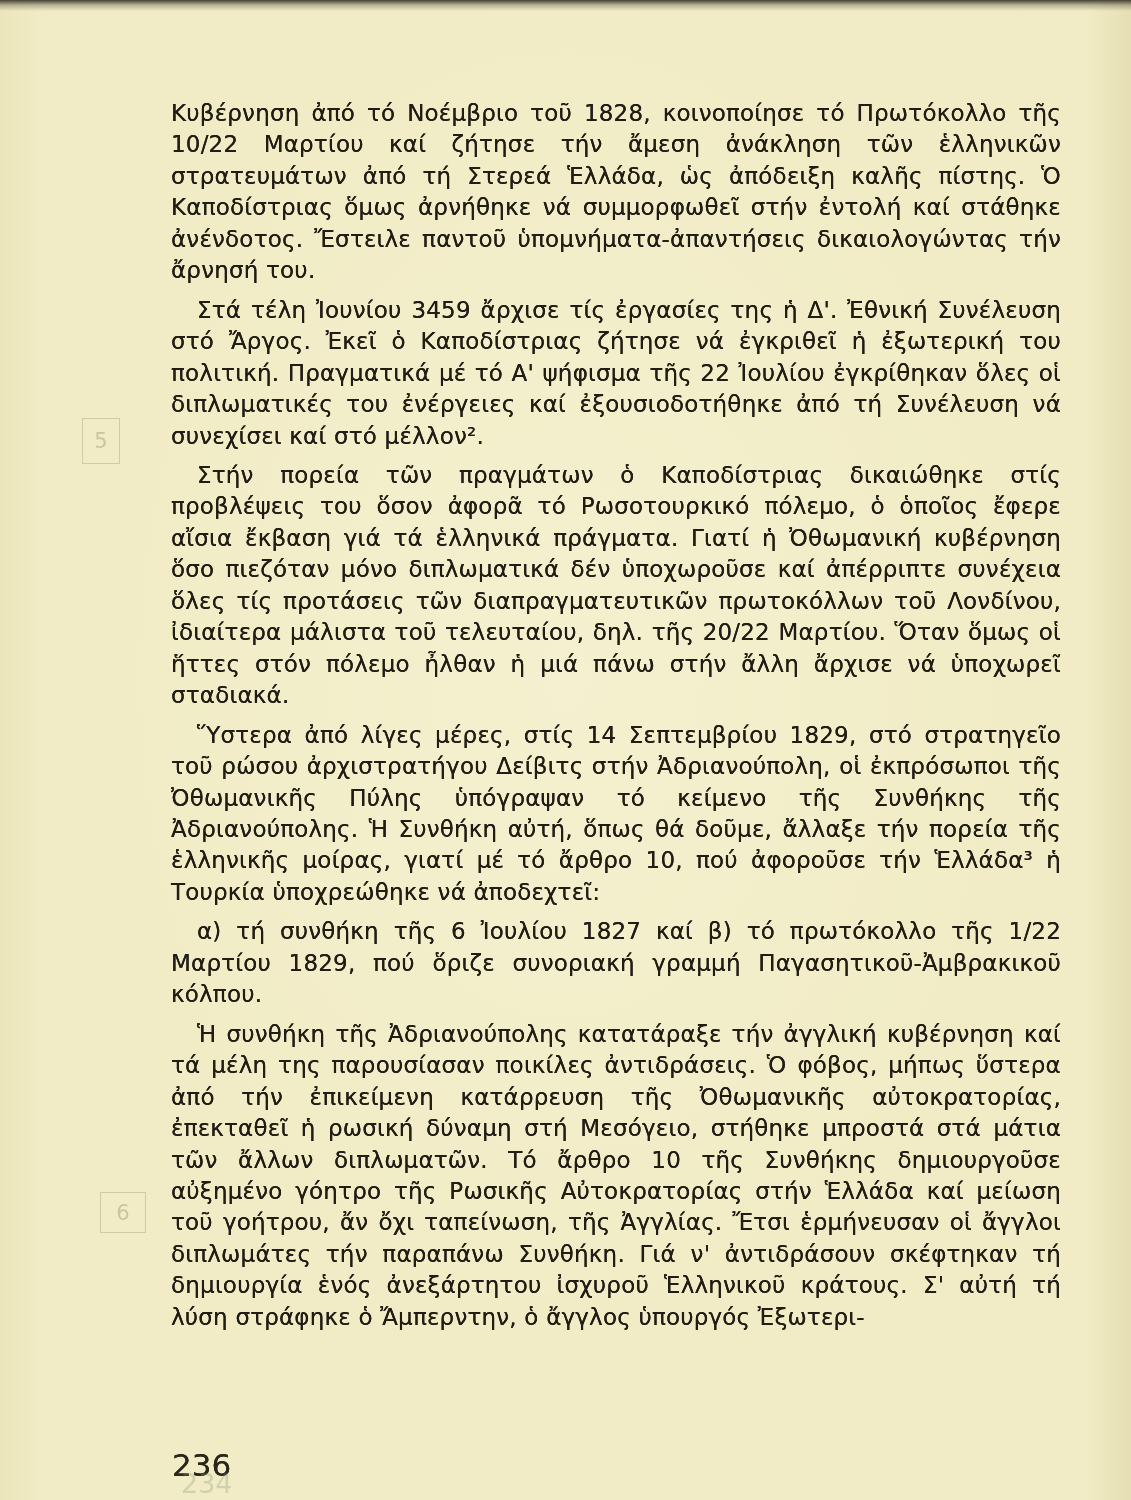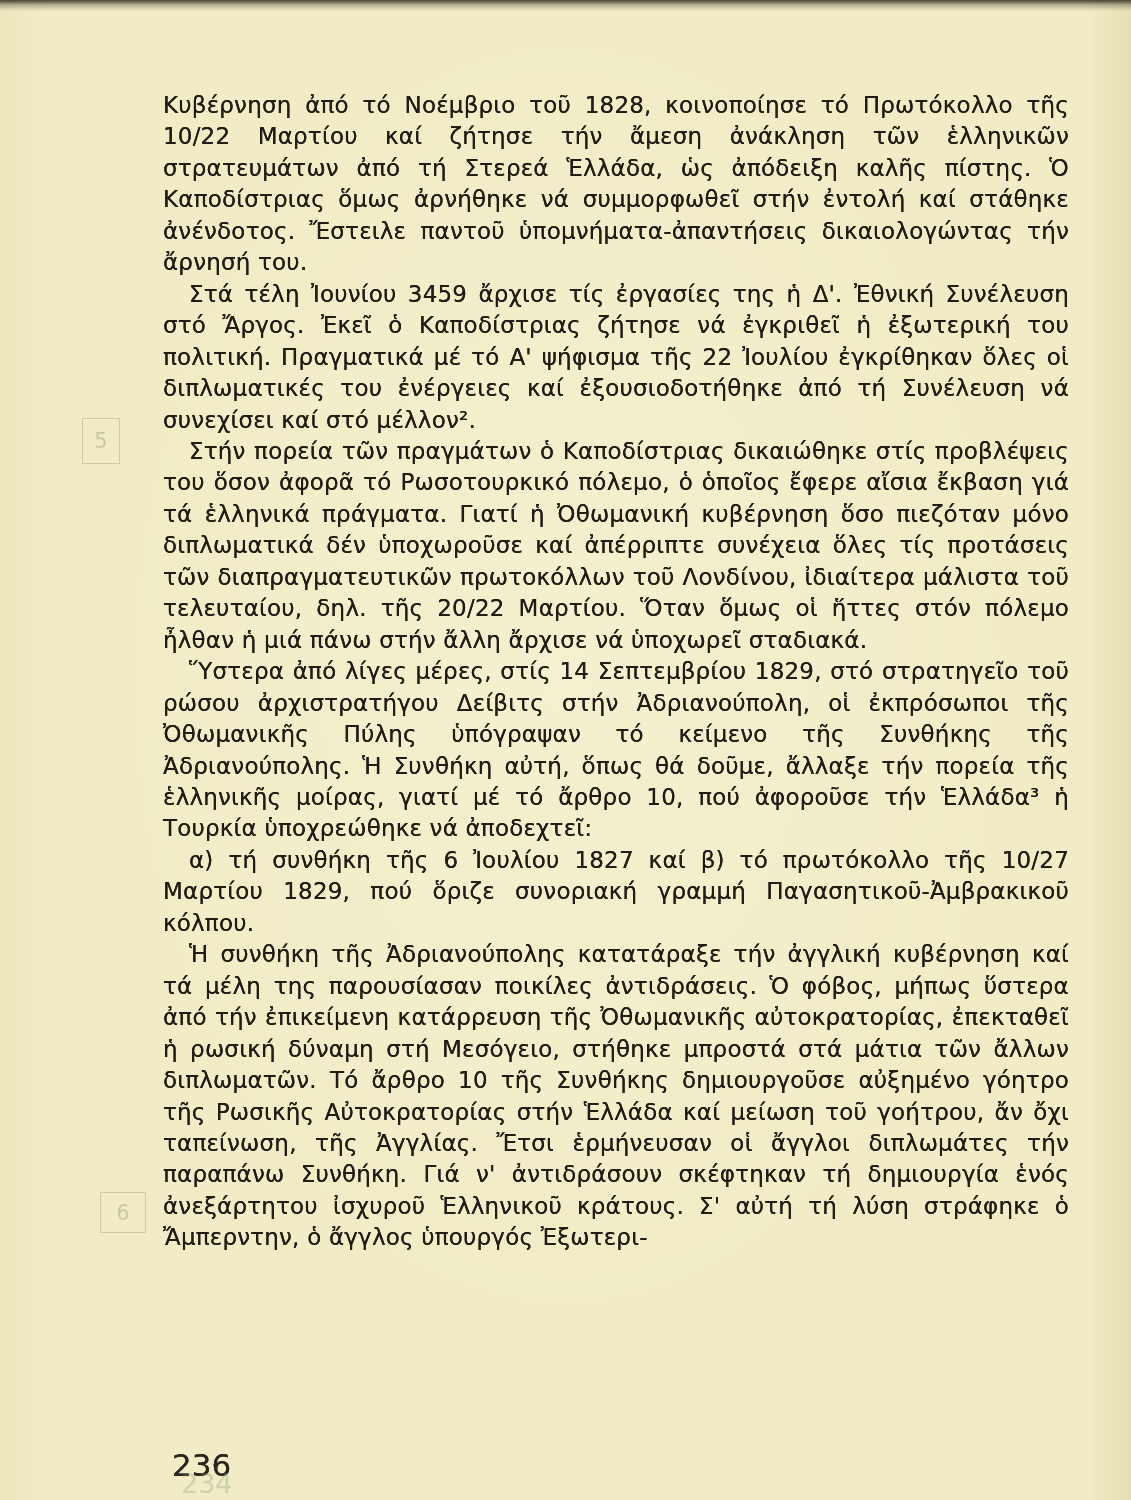--- a/index.html
+++ b/index.html
@@ -23,21 +23,21 @@
   .textblock {
     position: absolute;
     left: 163px; top: 90px; width: 906px;
     font-size: 23px;
     line-height: 31.45px;
     letter-spacing: 0.2px;
     color: #211d15;
     text-align: justify;
     text-shadow: 0 0 0.4px currentColor;
   }
-  .textblock p { margin: 0; text-indent: 26px; }
+  .textblock p { margin: 8px; text-indent: 26px; }
   .textblock p.p-first { text-indent: 0; }
   .pagenum {
     position: absolute; left: 172px; top: 1447px;
     font-size: 31px; color: #2b261c;
     text-shadow: 0 0 0.4px currentColor;
   }
   .pagenum-ghost {
     position: absolute; left: 181px; top: 1468px;
     font-size: 27px; color: rgba(130,150,125,0.30);
   }
@@ -60,21 +60,21 @@
 
   <div class="ghost-box ghost-5">5</div>
 
   <div class="ghost-box ghost-6">6</div>
 
   <div class="textblock">
     <p class="p-first">Κυβέρνηση ἀπό τό Νοέμβριο τοῦ 1828, κοινοποίησε τό Πρωτόκολλο τῆς 10/22 Μαρτίου καί ζήτησε τήν ἄμεση ἀνάκληση τῶν ἑλληνικῶν στρατευμάτων ἀπό τή Στερεά Ἑλλάδα, ὡς ἀπόδειξη καλῆς πίστης. Ὁ Καποδίστριας ὅμως ἀρνήθηκε νά συμμορφωθεῖ στήν ἐντολή καί στάθηκε ἀνένδοτος. Ἔστειλε παντοῦ ὑπομνήματα-ἀπαντήσεις δικαιολογώντας τήν ἄρνησή του.</p>
     <p>Στά τέλη Ἰουνίου 3459 ἄρχισε τίς ἐργασίες της ἡ Δ'. Ἐθνική Συνέλευση στό Ἄργος. Ἐκεῖ ὁ Καποδίστριας ζήτησε νά ἐγκριθεῖ ἡ ἐξωτερική του πολιτική. Πραγματικά μέ τό Α' ψήφισμα τῆς 22 Ἰουλίου ἐγκρίθηκαν ὅλες οἱ διπλωματικές του ἐνέργειες καί ἐξουσιοδοτήθηκε ἀπό τή Συνέλευση νά συνεχίσει καί στό μέλλον².</p>
     <p>Στήν πορεία τῶν πραγμάτων ὁ Καποδίστριας δικαιώθηκε στίς προβλέψεις του ὅσον ἀφορᾶ τό Ρωσοτουρκικό πόλεμο, ὁ ὁποῖος ἔφερε αἴσια ἔκβαση γιά τά ἑλληνικά πράγματα. Γιατί ἡ Ὀθωμανική κυβέρνηση ὅσο πιεζόταν μόνο διπλωματικά δέν ὑποχωροῦσε καί ἀπέρριπτε συνέχεια ὅλες τίς προτάσεις τῶν διαπραγματευτικῶν πρωτοκόλλων τοῦ Λονδίνου, ἰδιαίτερα μάλιστα τοῦ τελευταίου, δηλ. τῆς 20/22 Μαρτίου. Ὅταν ὅμως οἱ ἥττες στόν πόλεμο ἦλθαν ἡ μιά πάνω στήν ἄλλη ἄρχισε νά ὑποχωρεῖ σταδιακά.</p>
     <p>Ὕστερα ἀπό λίγες μέρες, στίς 14 Σεπτεμβρίου 1829, στό στρατηγεῖο τοῦ ρώσου ἀρχιστρατήγου Δείβιτς στήν Ἀδριανούπολη, οἱ ἐκπρόσωποι τῆς Ὀθωμανικῆς Πύλης ὑπόγραψαν τό κείμενο τῆς Συνθήκης τῆς Ἀδριανούπολης. Ἡ Συνθήκη αὐτή, ὅπως θά δοῦμε, ἄλλαξε τήν πορεία τῆς ἑλληνικῆς μοίρας, γιατί μέ τό ἄρθρο 10, πού ἀφοροῦσε τήν Ἑλλάδα³ ἡ Τουρκία ὑποχρεώθηκε νά ἀποδεχτεῖ:</p>
-    <p>α) τή συνθήκη τῆς 6 Ἰουλίου 1827 καί β) τό πρωτόκολλο τῆς 10/27 Μαρτίου 1829, πού ὅριζε συνοριακή γραμμή Παγασητικοῦ-Ἀμβρακικοῦ κόλπου.</p>
+    <p>α) τή συνθήκη τῆς 6 Ἰουλίου 1827 καί β) τό πρωτόκολλο τῆς 1/22 Μαρτίου 1829, πού ὅριζε συνοριακή γραμμή Παγασητικοῦ-Ἀμβρακικοῦ κόλπου.</p>
     <p>Ἡ συνθήκη τῆς Ἀδριανούπολης κατατάραξε τήν ἀγγλική κυβέρνηση καί τά μέλη της παρουσίασαν ποικίλες ἀντιδράσεις. Ὁ φόβος, μήπως ὕστερα ἀπό τήν ἐπικείμενη κατάρρευση τῆς Ὀθωμανικῆς αὐτοκρατορίας, ἐπεκταθεῖ ἡ ρωσική δύναμη στή Μεσόγειο, στήθηκε μπροστά στά μάτια τῶν ἄλλων διπλωματῶν. Τό ἄρθρο 10 τῆς Συνθήκης δημιουργοῦσε αὐξημένο γόητρο τῆς Ρωσικῆς Αὐτοκρατορίας στήν Ἑλλάδα καί μείωση τοῦ γοήτρου, ἄν ὄχι ταπείνωση, τῆς Ἀγγλίας. Ἔτσι ἑρμήνευσαν οἱ ἄγγλοι διπλωμάτες τήν παραπάνω Συνθήκη. Γιά ν' ἀντιδράσουν σκέφτηκαν τή δημιουργία ἑνός ἀνεξάρτητου ἰσχυροῦ Ἑλληνικοῦ κράτους. Σ' αὐτή τή λύση στράφηκε ὁ Ἄμπερντην, ὁ ἄγγλος ὑπουργός Ἐξωτερι-</p>
   </div>
 
   <div class="pagenum">236</div>
 
   <div class="pagenum-ghost">234</div>
 
 </div>
 
 </body></html>

